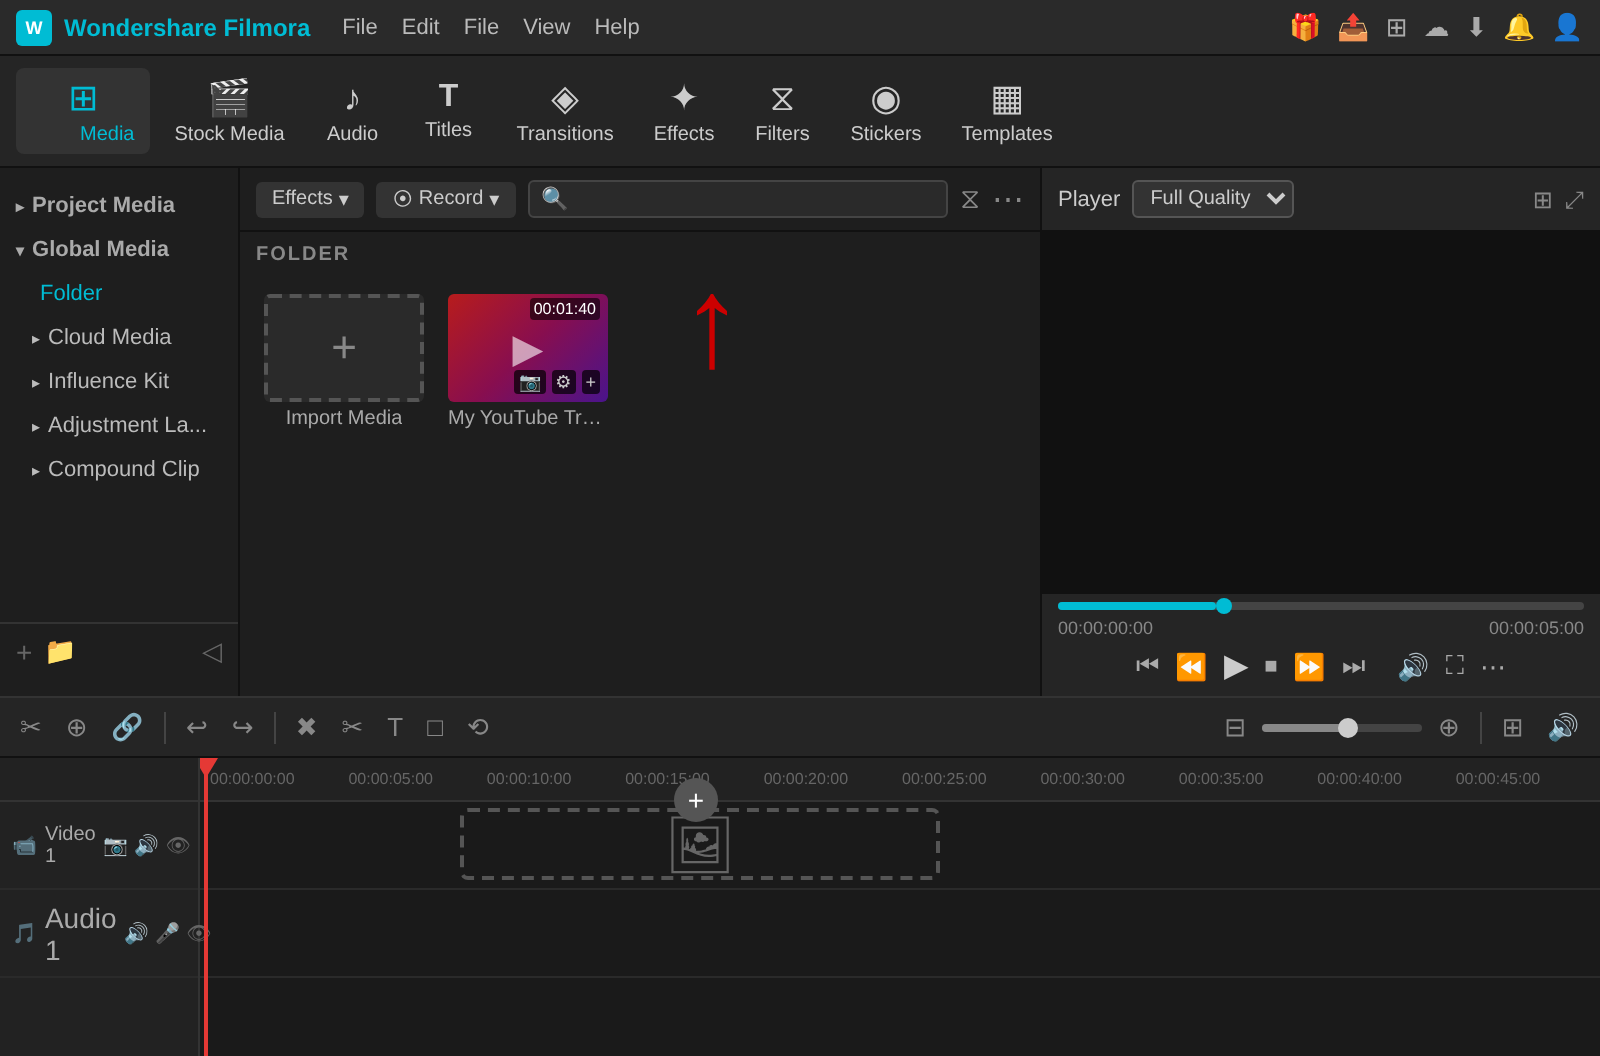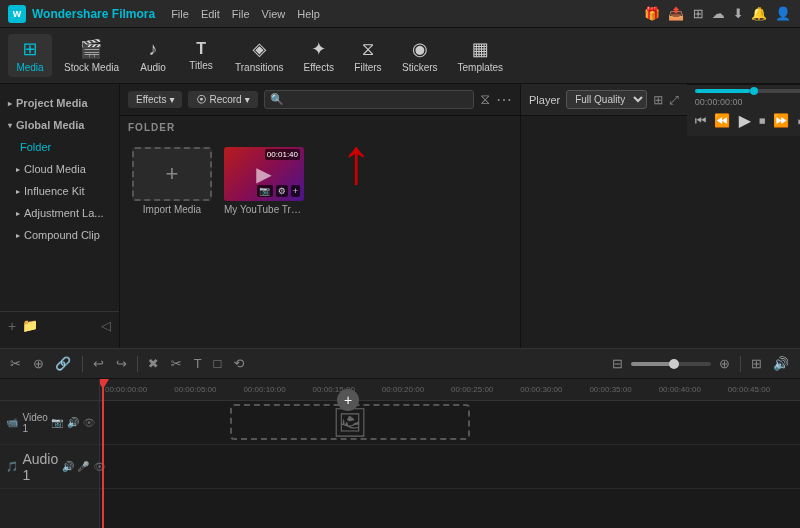--- a/index.html
+++ b/index.html
@@ -14,21 +14,21 @@
     #titlebar .title-center { flex: 1; text-align: center; color: #aaa; font-size: 11px; }
     #titlebar .icons-right { display: flex; gap: 8px; align-items: center; margin-left: auto; }
     #titlebar .icons-right span { font-size: 13px; color: #aaa; }
 
     
     #toolbar { height: 56px; background: #252525; display: flex; align-items: center; padding: 0 8px; border-bottom: 1px solid #111; gap: 4px; }
     .toolbar-item { display: flex; flex-direction: column; align-items: center; justify-content: center; padding: 4px 8px; cursor: pointer; border-radius: 4px; min-width: 44px; }
     .toolbar-item.active { background: #333; }
     .toolbar-item .t-icon { font-size: 18px; margin-bottom: 2px; }
     .toolbar-item .t-label { font-size: 10px; color: #ccc; }
-    .toolbar-item.active .t-label { color: #00bcd4; }
+    .toolbar-item.active .t-label { color: #00bcd4; margin-left: 24px; }
     .toolbar-item.active .t-icon { color: #00bcd4; }
 
     
     #main { display: flex; height: calc(528px - 28px - 56px - 180px); }
 
     
     #sidebar { width: 120px; background: #1e1e1e; border-right: 1px solid #111; padding: 8px 0; flex-shrink: 0; }
     .sidebar-item { padding: 5px 10px 5px 16px; cursor: pointer; font-size: 11px; color: #bbb; display: flex; align-items: center; gap: 4px; white-space: nowrap; overflow: hidden; text-overflow: ellipsis; }
     .sidebar-item.header { color: #aaa; font-weight: bold; padding-left: 8px; }
     .sidebar-folder { padding: 5px 10px 5px 20px; font-size: 11px; color: #00bcd4; cursor: pointer; }
@@ -43,21 +43,21 @@
     #media-grid { display: flex; gap: 12px; padding: 8px 12px; flex-wrap: wrap; }
     .media-item { display: flex; flex-direction: column; align-items: center; cursor: pointer; }
     .media-thumb { width: 80px; height: 54px; background: #2a2a2a; border-radius: 3px; display: flex; align-items: center; justify-content: center; position: relative; border: 1px solid #444; }
     .media-thumb .plus-icon { font-size: 22px; color: #888; }
     .media-label { font-size: 10px; color: #aaa; margin-top: 3px; text-align: center; max-width: 80px; overflow: hidden; text-overflow: ellipsis; white-space: nowrap; }
     .media-duration { position: absolute; top: 2px; right: 4px; font-size: 8px; color: #fff; background: rgba(0,0,0,0.6); padding: 1px 2px; border-radius: 2px; }
     .media-icons { position: absolute; bottom: 4px; right: 4px; display: flex; gap: 3px; }
     .media-icons span { background: rgba(0,0,0,0.7); border-radius: 2px; padding: 1px 2px; font-size: 9px; color: #ccc; }
 
     
-    #player { width: 280px; background: #1e1e1e; border-left: 1px solid #111; display: flex; flex-direction: row; }
+    #player { width: 280px; background: #1e1e1e; border-left: 1px solid #111; display: flex; flex-direction: column; }
     #player-header { height: 32px; display: flex; align-items: center; padding: 0 8px; gap: 6px; background: #252525; border-bottom: 1px solid #111; }
     #player-header .player-title { font-size: 11px; color: #ccc; }
     #player-header select { background: #333; border: 1px solid #555; color: #ccc; font-size: 10px; padding: 2px 4px; border-radius: 3px; }
     #player-header .player-icons { margin-left: auto; display: flex; gap: 6px; font-size: 12px; color: #888; }
     #player-screen { flex: 1; background: #111; display: flex; align-items: center; justify-content: center; }
     #player-controls { height: 52px; background: #252525; border-top: 1px solid #111; padding: 4px 8px; }
     .progress-bar { height: 4px; background: #444; border-radius: 2px; margin-bottom: 4px; position: relative; }
     .progress-fill { width: 30%; height: 100%; background: #00bcd4; border-radius: 2px; }
     .progress-dot { width: 8px; height: 8px; background: #00bcd4; border-radius: 50%; position: absolute; top: -2px; left: 30%; }
     .time-display { display: flex; justify-content: space-between; font-size: 9px; color: #888; margin-bottom: 4px; }

